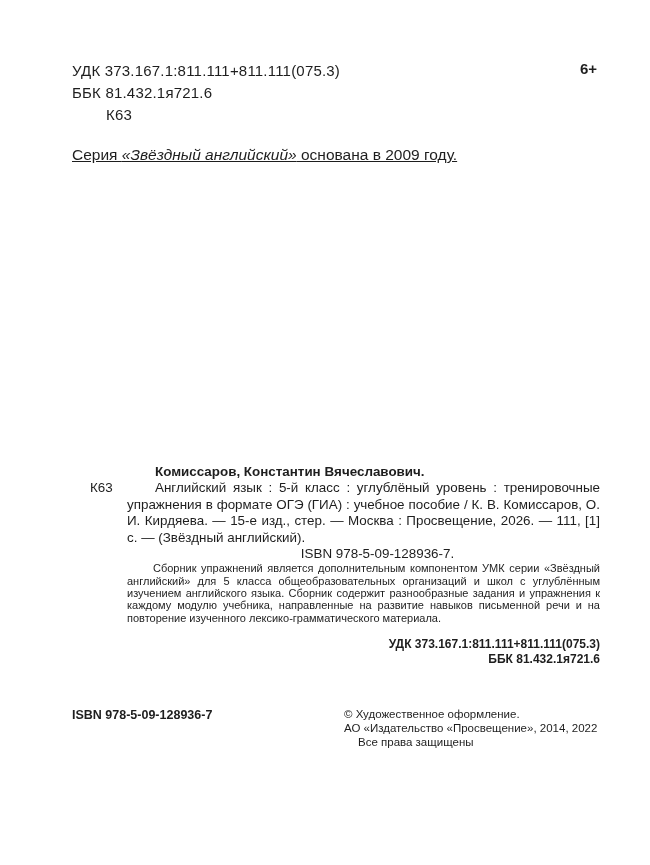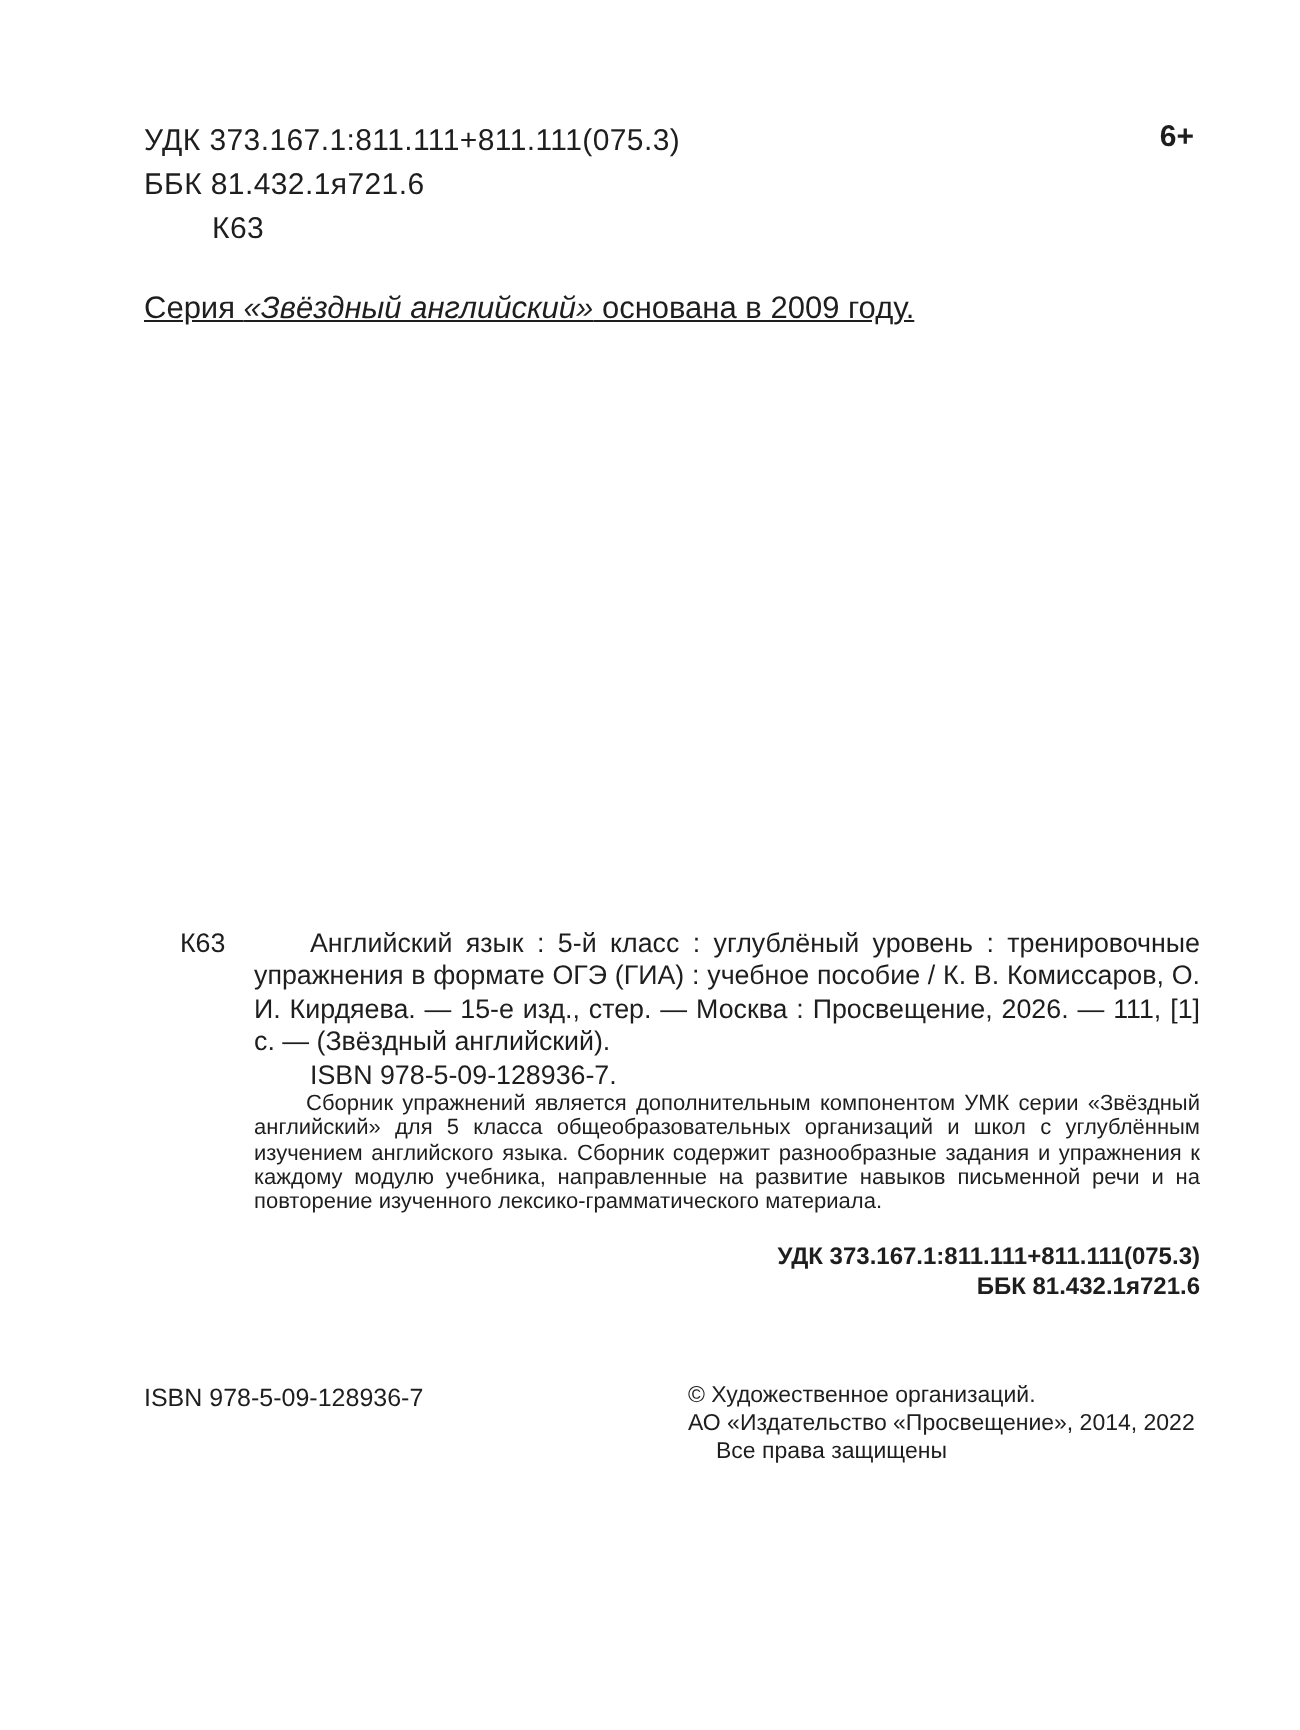--- a/index.html
+++ b/index.html
@@ -21,29 +21,29 @@
   .code-top { padding-left: 34px; }
   .age-badge { font-weight: bold; font-size: 15px; padding-right: 3px; }
   .series-line { margin-top: 20px; font-size: 15.5px; text-decoration: underline; }
   .series-name { font-style: italic; }
 
   .catalog { margin-top: 300px; margin-left: 55px; font-size: 13.4px; line-height: 16.4px; }
   .author { font-weight: bold; text-indent: 28px; }
   .entry { position: relative; }
   .entry-code { position: absolute; left: -37px; top: 0; }
   .entry-text { text-indent: 28px; text-align: justify; }
-  .isbn-line { text-indent: 28px; }
+  .isbn-line { text-indent: 28px; text-align: center; }
   .annotation {
     font-size: 11px; line-height: 12.3px;
     text-indent: 26px; text-align: justify;
   }
   .codes { margin-top: 13px; font-weight: bold; font-size: 12px; line-height: 15.5px; text-align: right; }
 
   .bottom-row { display: flex; justify-content: space-between; margin-top: 39px; }
-  .isbn-bottom { font-weight: normal; font-size: 12.5px; padding-top: 1px; }
+  .isbn-bottom { font-weight: bold; font-size: 12.5px; padding-top: 1px; }
   .copyright { font-size: 11.5px; line-height: 14px; width: 256px; }
   .copyright div:nth-child(3),
   .copyright div:nth-child(4) { padding-left: 14px; }
 </style>
 </head>
 <body>
 
 <div class="page">
 
   <div class="top-row">
@@ -51,34 +51,35 @@
       <div>УДК 373.167.1:811.111+811.111(075.3)</div>
       <div>ББК 81.432.1я721.6</div>
       <div class="code-top">К63</div>
     </div>
     <div class="age-badge">6+</div>
   </div>
 
   <p class="series-line"><span>Серия </span><span class="series-name">«Звёздный английский»</span><span> основана в 2009 году.</span></p>
 
   <div class="catalog">
+    <p class="author">Комиссаров, Константин Вячеславович.</p>
     <div class="entry">
       <span class="entry-code">К63</span>
       <p class="entry-text">Английский язык : 5-й класс : углублёный уровень : тренировочные упражнения в формате ОГЭ (ГИА) : учебное пособие / К. В. Комиссаров, О. И. Кирдяева. — 15-е изд., стер. — Москва : Просвещение, 2026. — 111, [1] с. — (Звёздный английский).</p>
     </div>
     <p class="isbn-line">ISBN 978-5-09-128936-7.</p>
     <p class="annotation">Сборник упражнений является дополнительным компонентом УМК серии «Звёздный английский» для 5 класса общеобразовательных организаций и школ с углублённым изучением английского языка. Сборник содержит разнообразные задания и упражнения к каждому модулю учебника, направленные на развитие навыков письменной речи и на повторение изученного лексико-грамматического материала.</p>
     <div class="codes">
       <div>УДК 373.167.1:811.111+811.111(075.3)</div>
       <div>ББК 81.432.1я721.6</div>
     </div>
   </div>
 
   <div class="bottom-row">
     <div class="isbn-bottom">ISBN 978-5-09-128936-7</div>
     <div class="copyright">
-      <div>© Художественное организаций.</div>
+      <div>© Художественное оформление.</div>
       <div>АО «Издательство «Просвещение», 2014, 2022</div>
       <div>Все права защищены</div>
     </div>
   </div>
 
 </div>
 
 </body></html>

